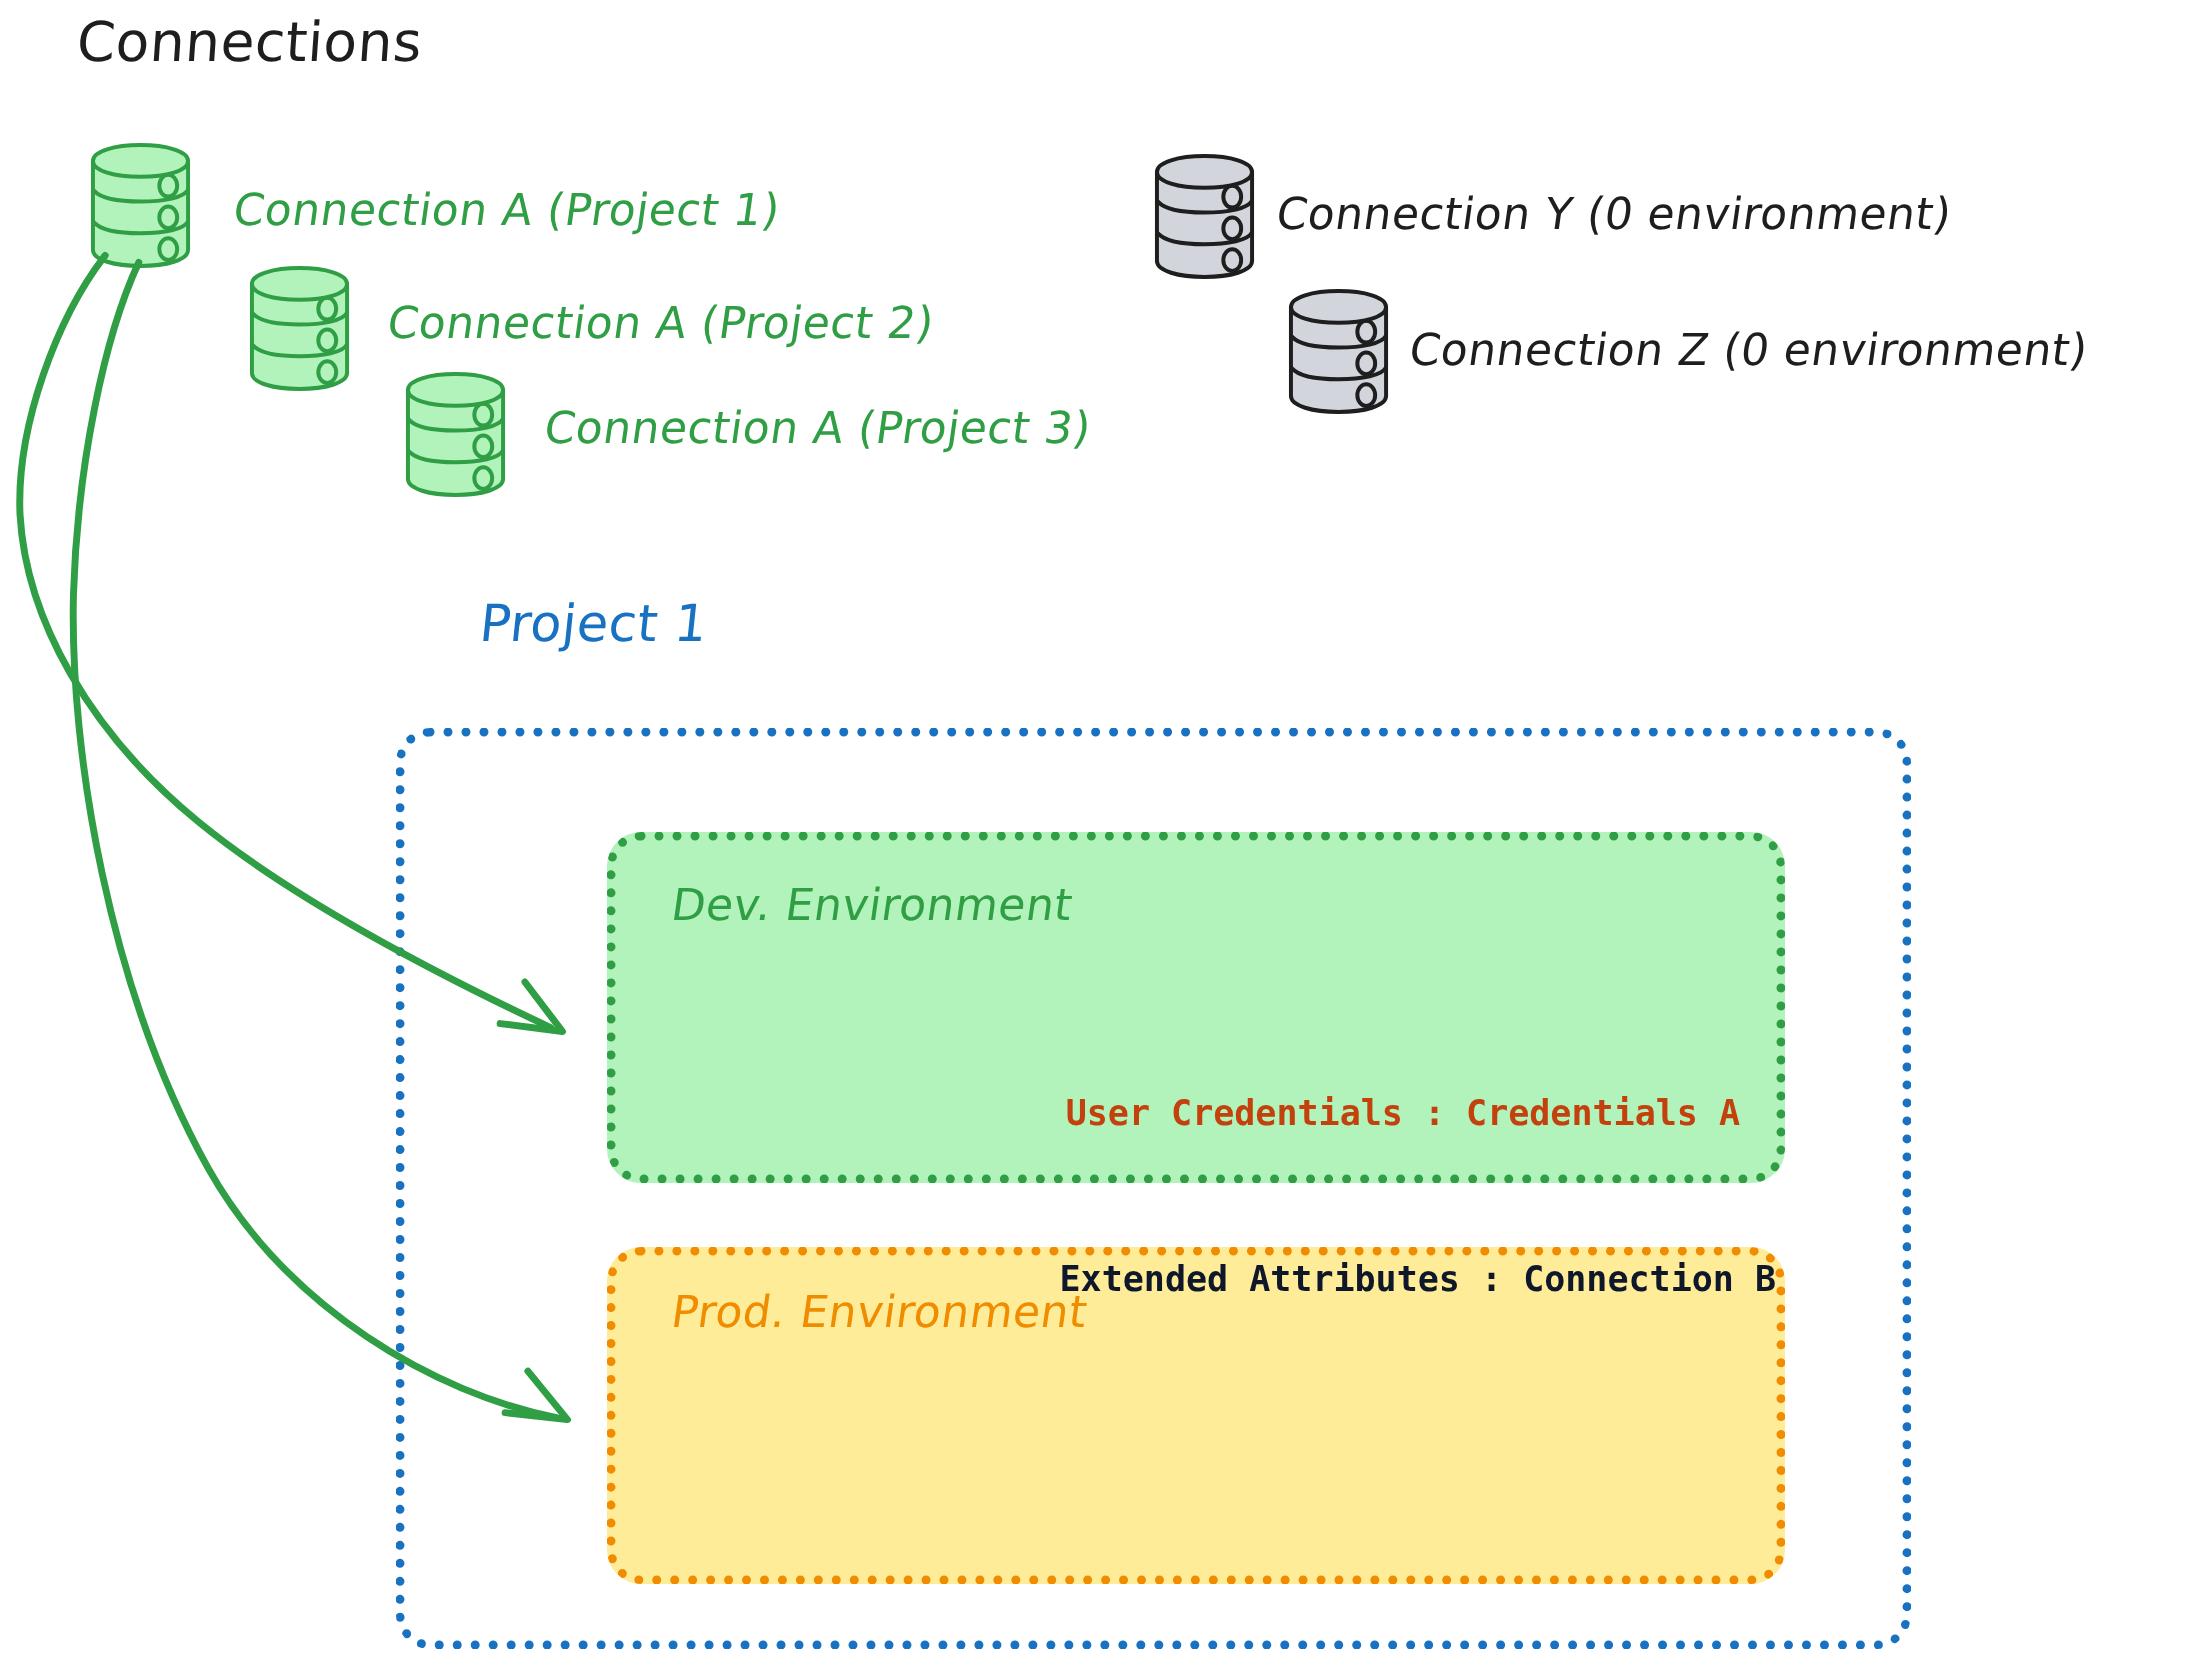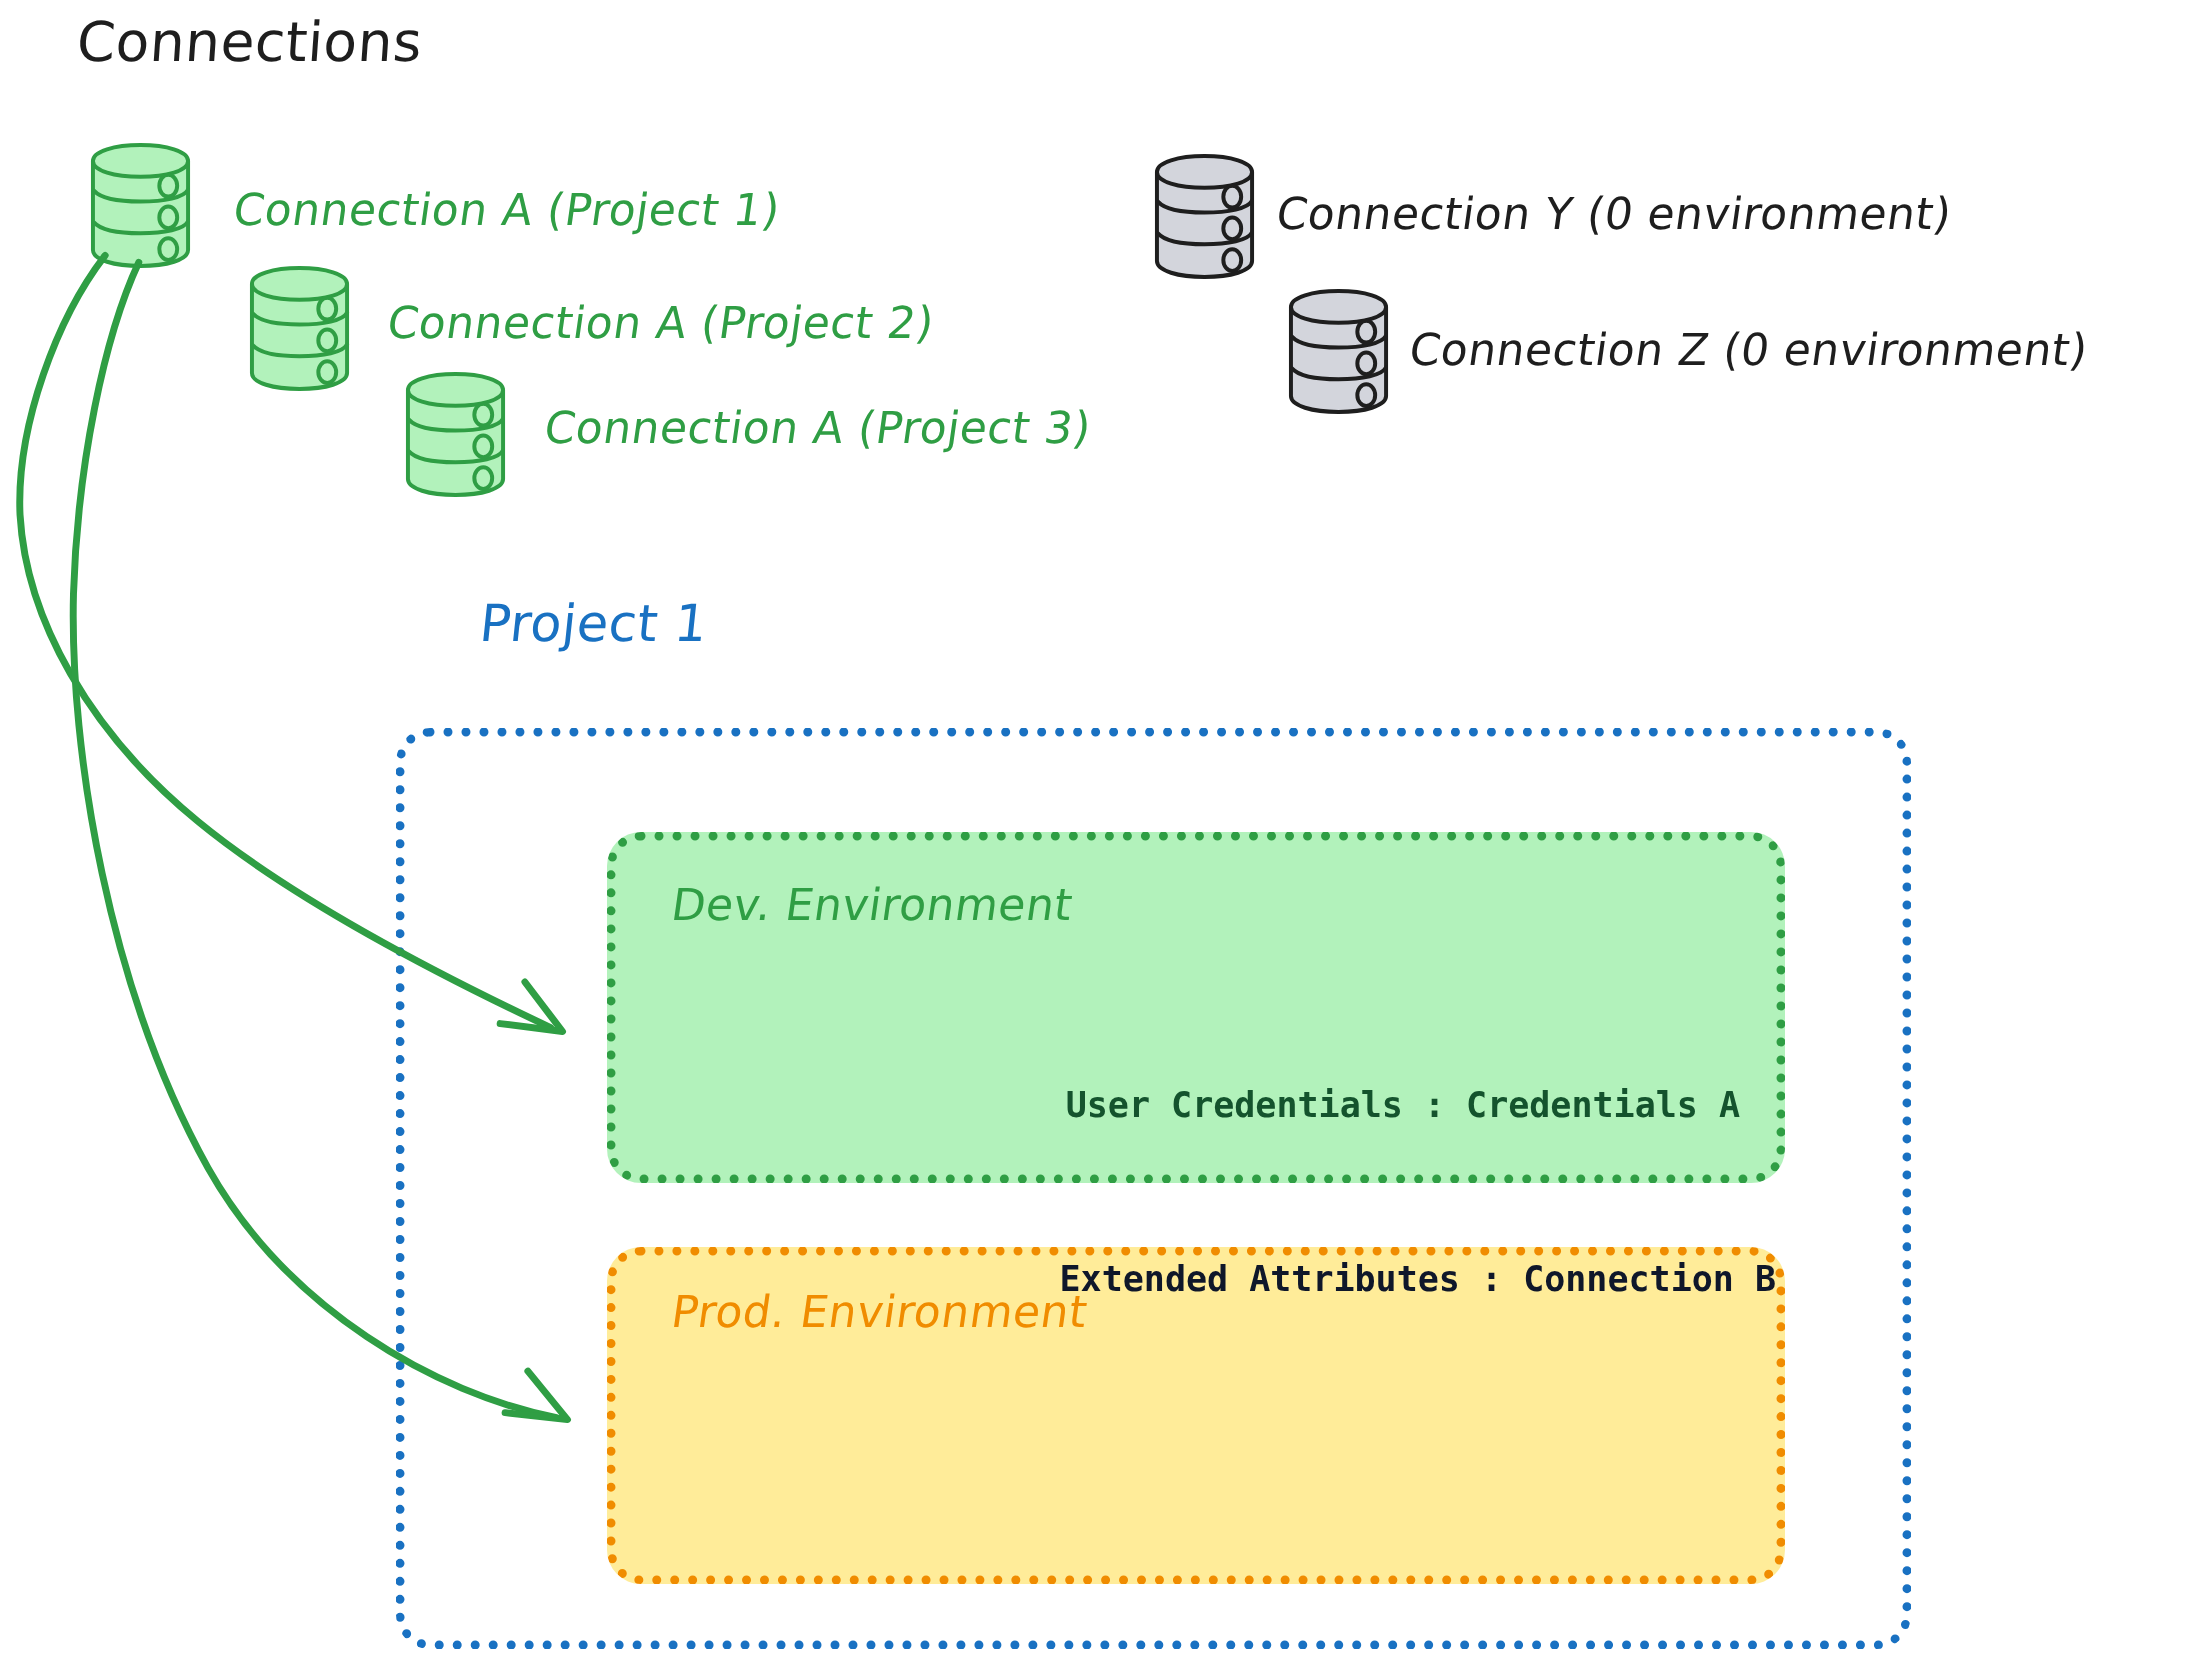--- a/index.html
+++ b/index.html
@@ -91,22 +91,22 @@
   }
   #dev-env-title { left: 56px; top: 38px; color: #2f9e44; }
   #prod-env-title { left: 56px; top: 30px; color: #f08c00; }
 
   .env-line {
     position: absolute;
     font-size: 35px;
     line-height: 46px;
   }
   #dev-cred-line {
-    right: 36px; bottom: 46px;
-    color: #14532d;
+    right: 36px; bottom: 38px;
+    color: #c2410c;
     text-align: right;
   }
   #prod-lines {
     right: 36px; bottom: 28px;
     color: #0f172a;
     text-align: right;
   }
 
   svg.overlay {
     position: absolute;

